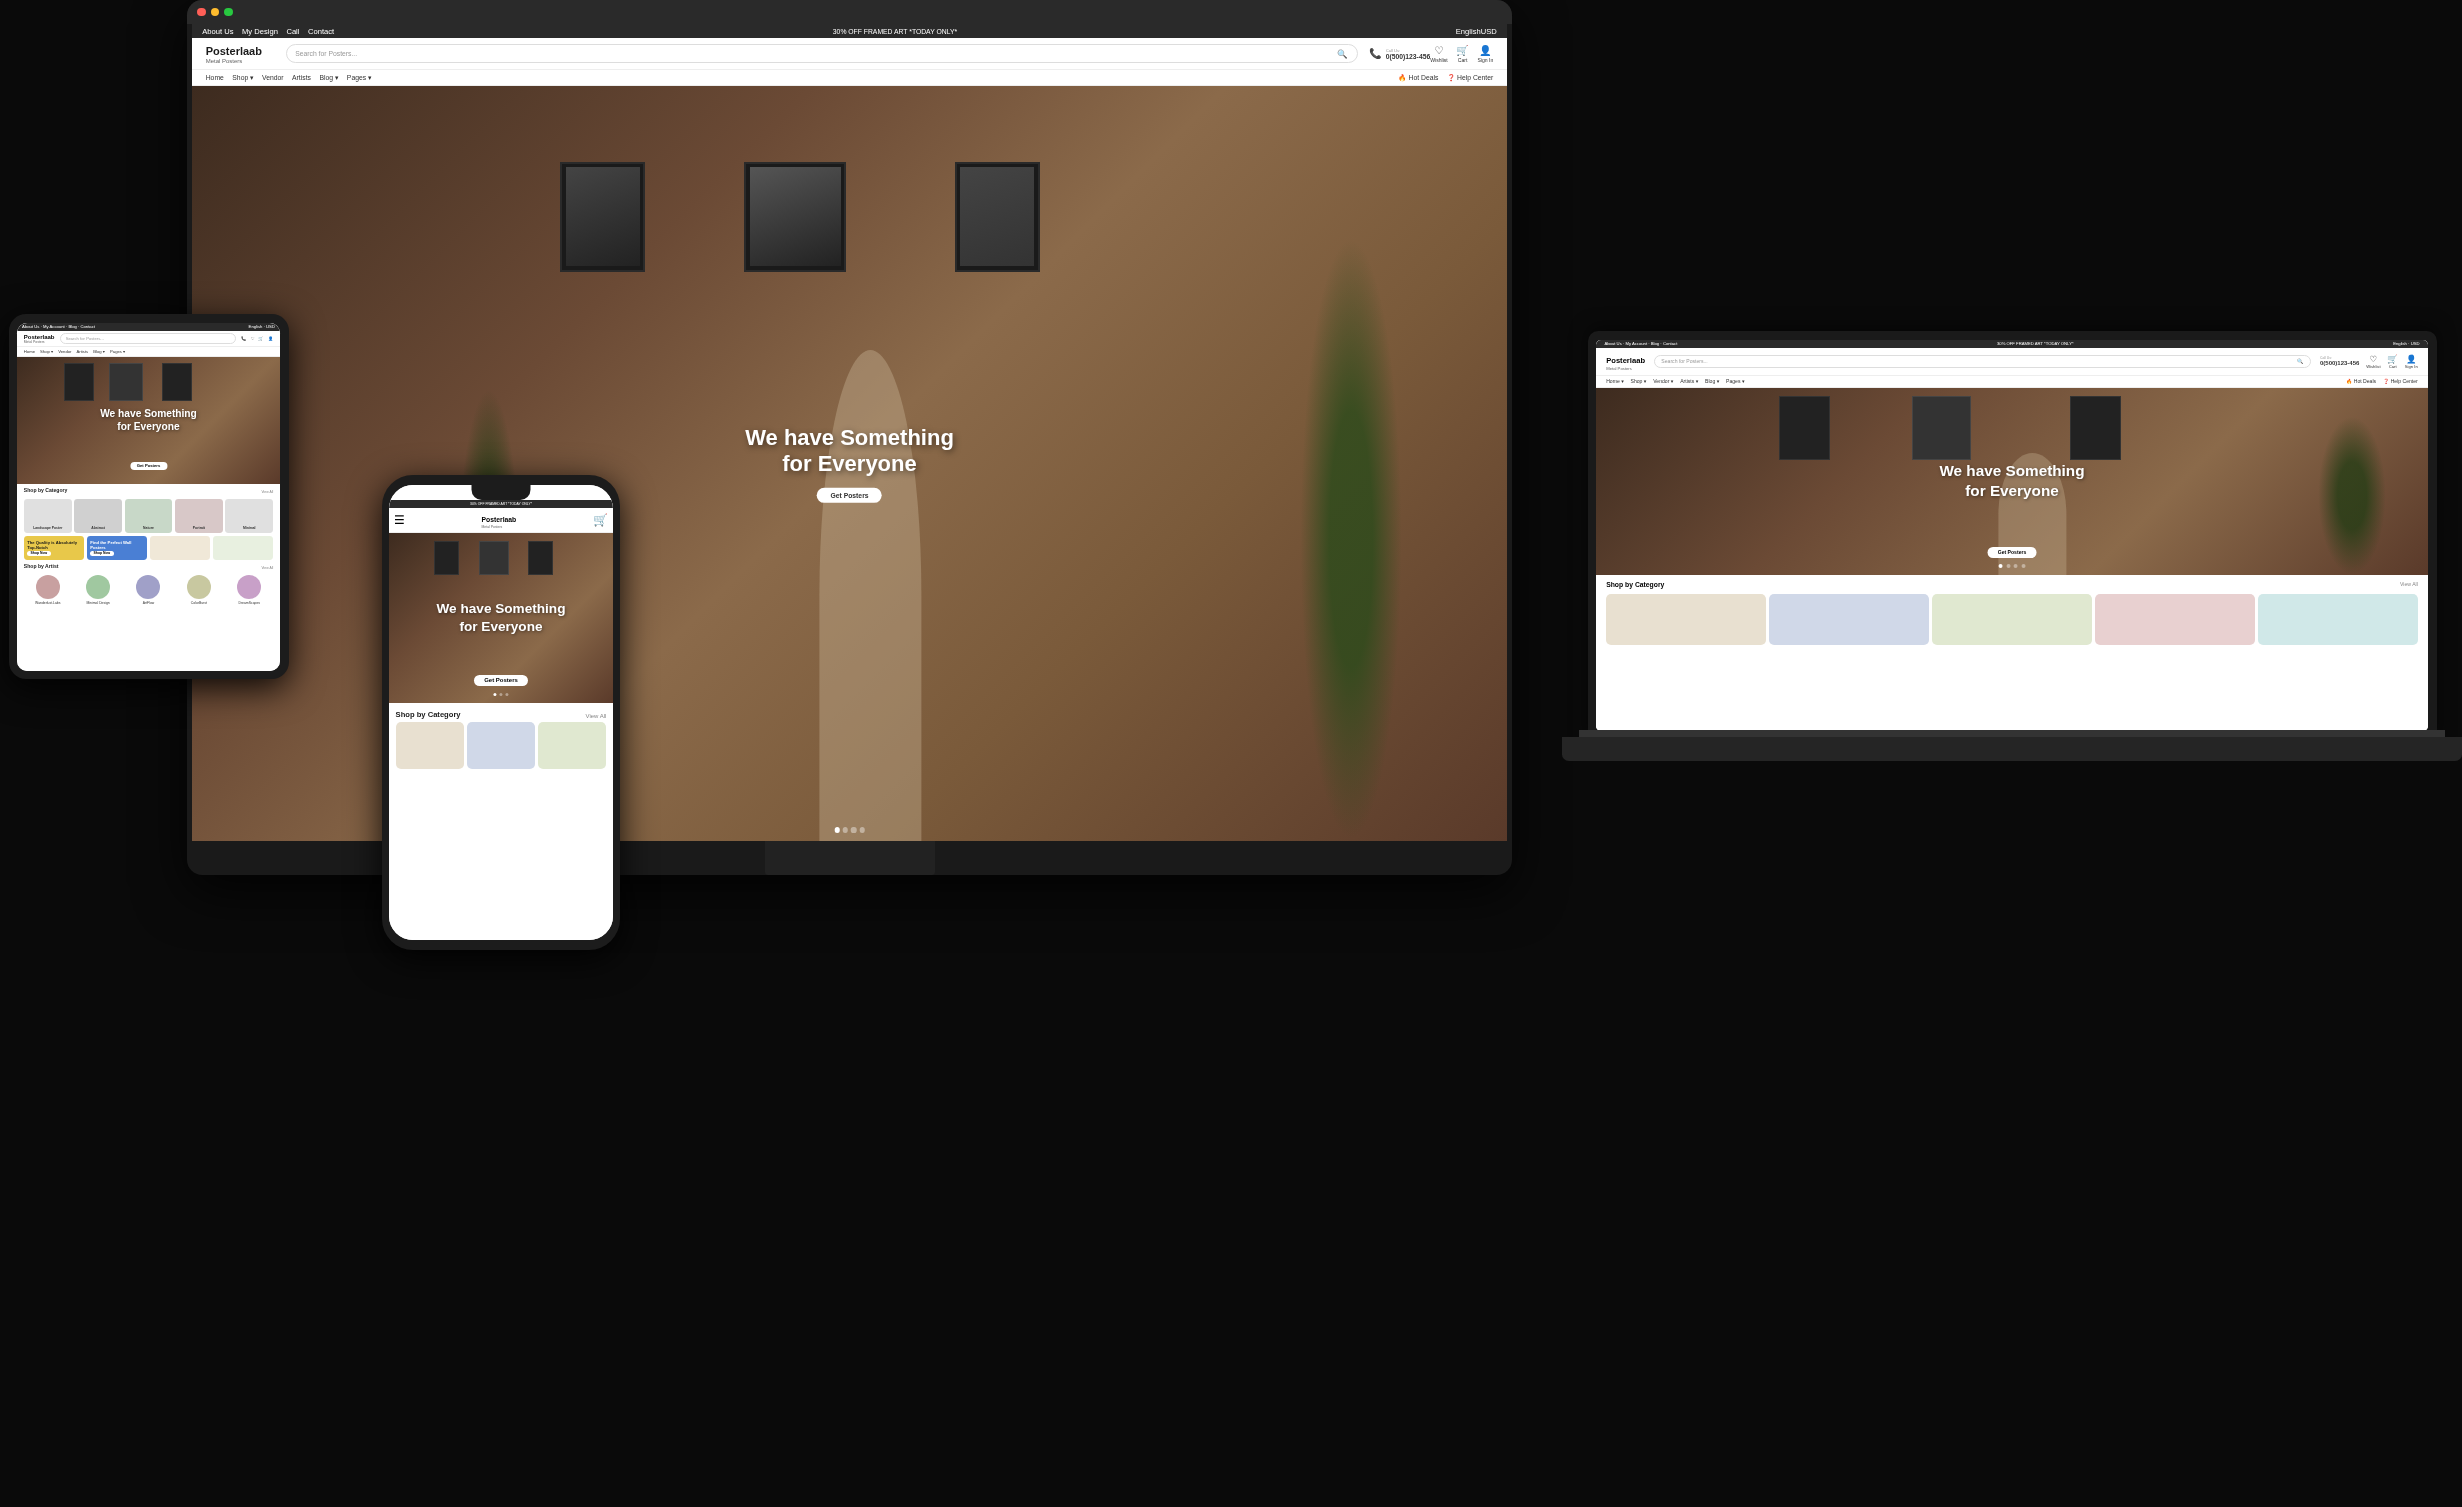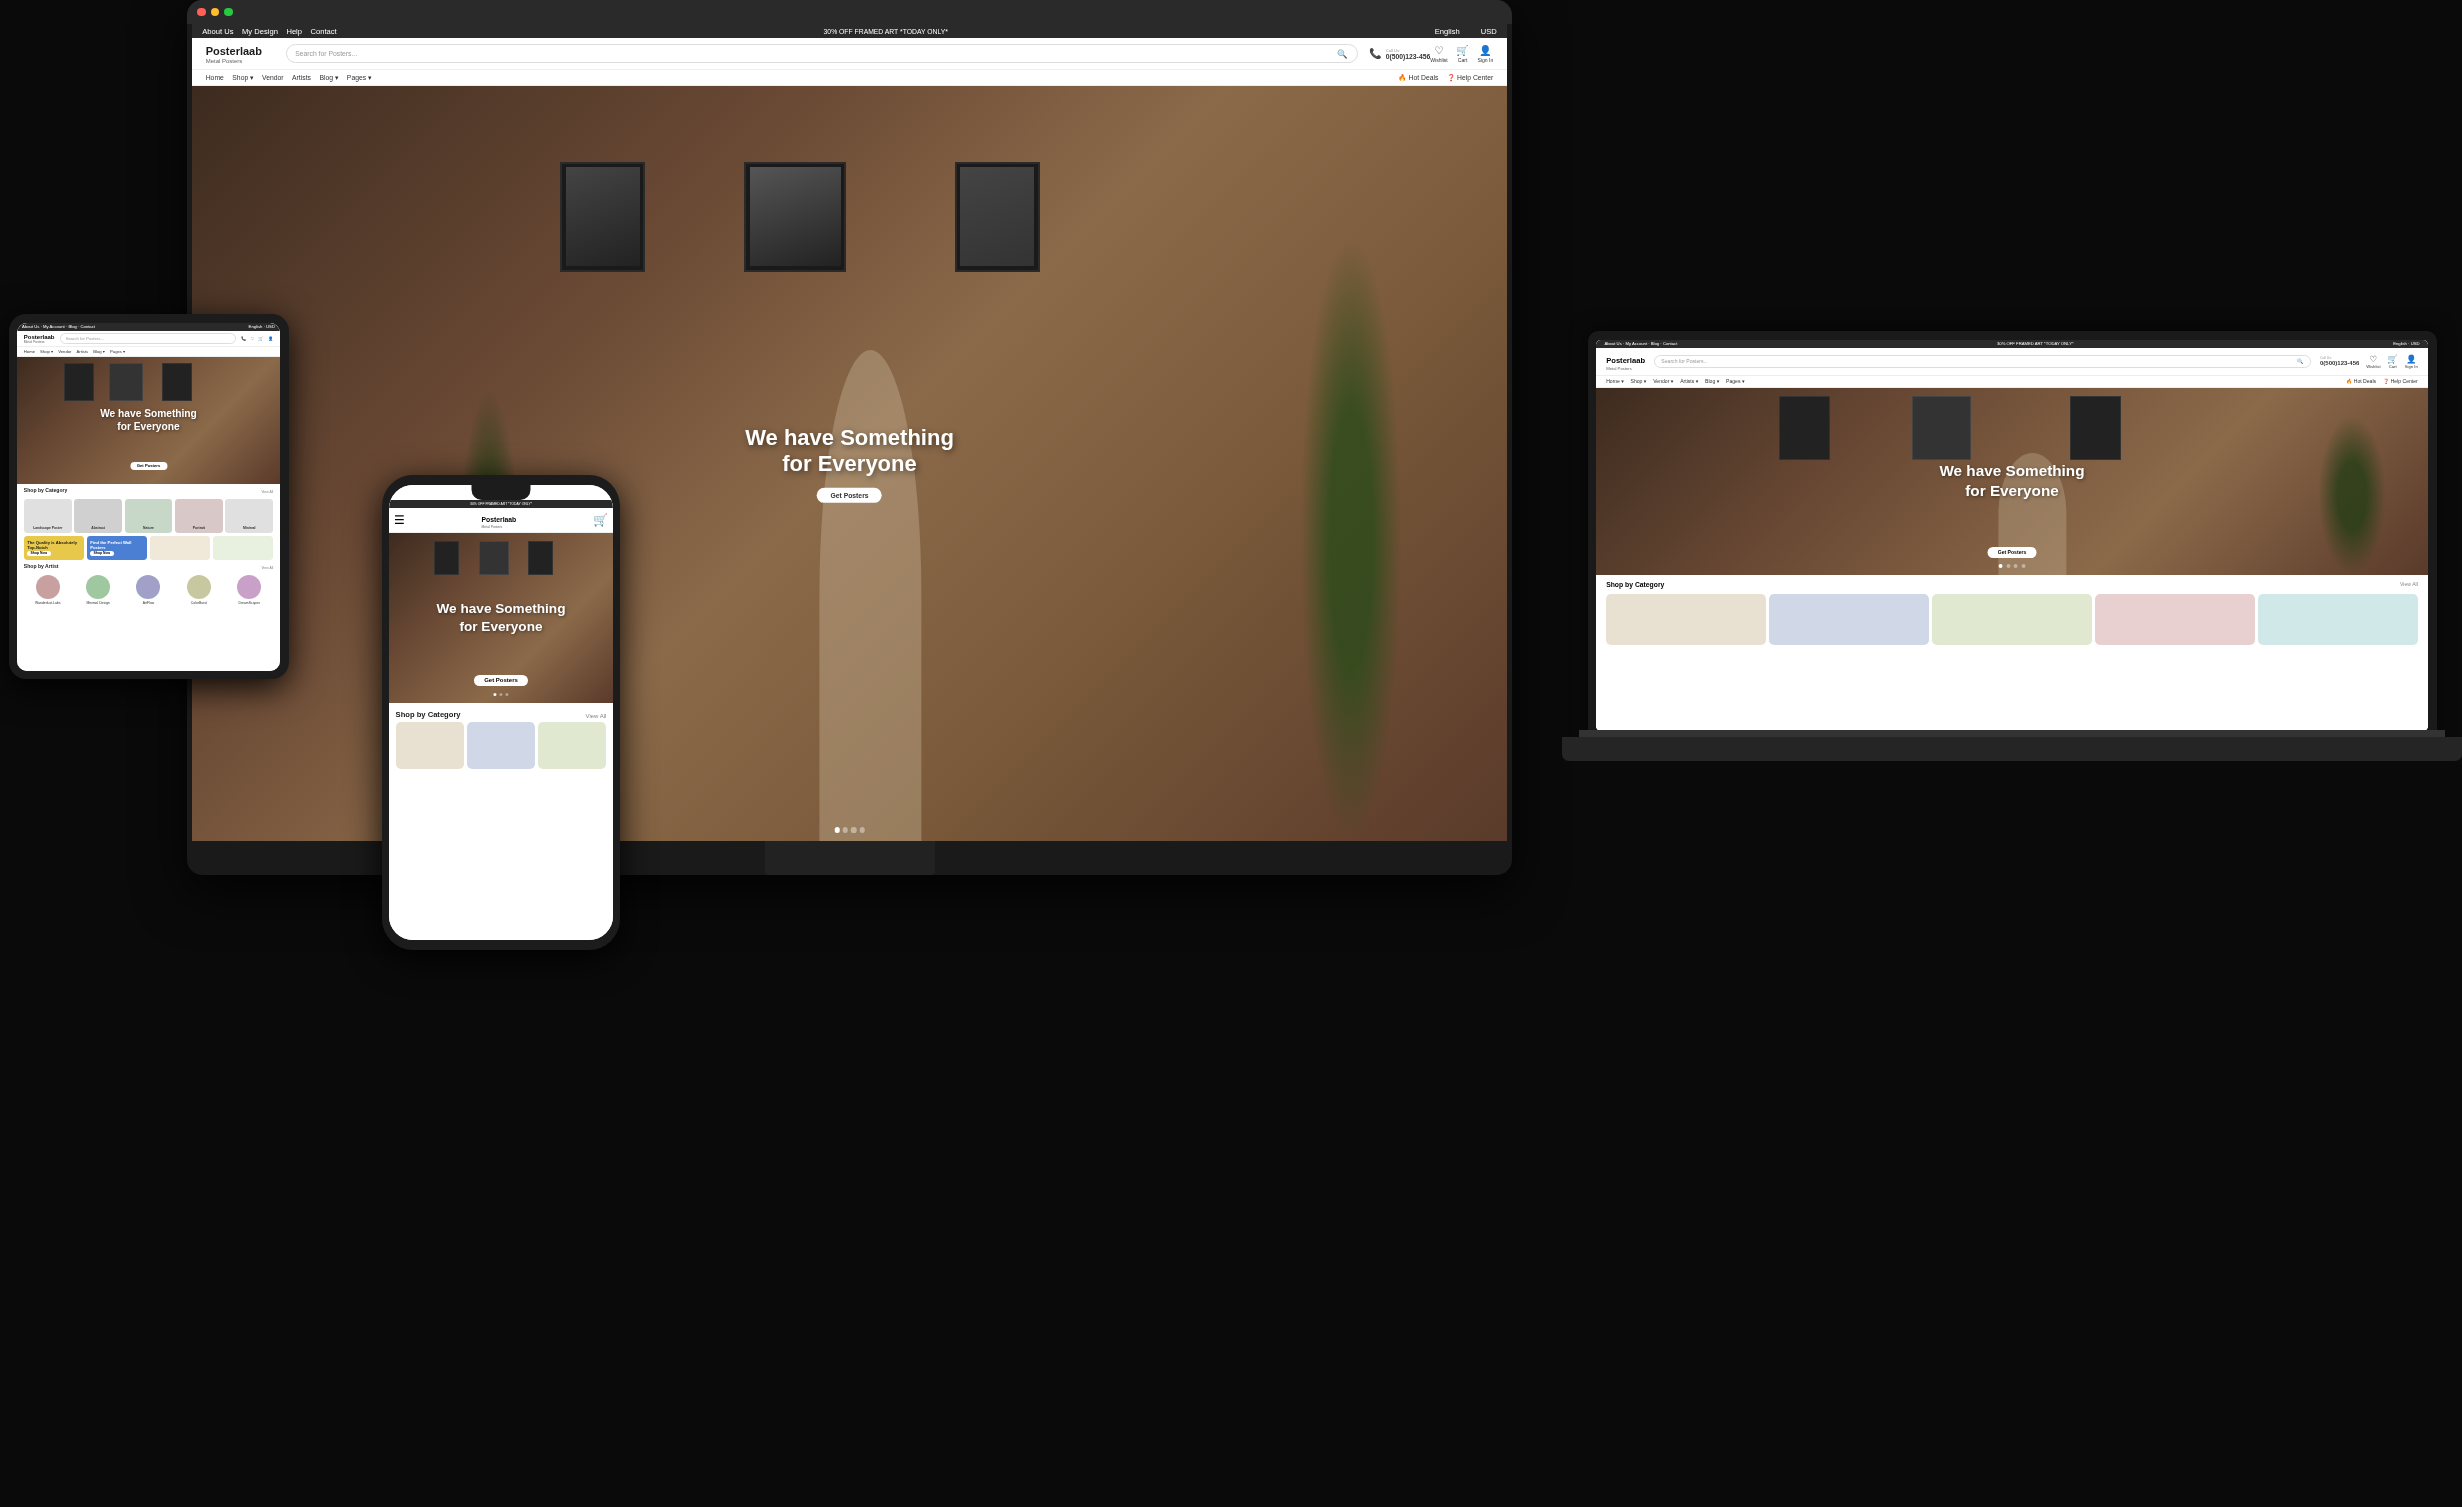--- a/index.html
+++ b/index.html
@@ -206,21 +206,21 @@
     .top-bar-left {
       display: flex;
       gap: 8.5px;
     }
     .top-bar-center {
       color: #fff;
       font-size: 6.8px;
     }
     .top-bar-right {
       display: flex;
-      gap: 21px;
+      gap: 0;
     }
 
     
     .header {
       background: #fff;
       padding: 5.1px 13.6px;
       display: flex;
       align-items: center;
       justify-content: space-between;
       border-bottom: 0.8px solid #eee;
@@ -872,21 +872,21 @@
       <div class="monitor-dot" style="background:#28c840"></div>
     </div>
     <div class="monitor-screen">
 
       <div class="site-wrapper">
 
         <div class="top-bar">
           <div class="top-bar-left">
             <span>About Us</span>
             <span>My Design</span>
-            <span>Help</span>
+            <span>Call</span>
             <span>Contact</span>
           </div>
           <div class="top-bar-center">30% OFF FRAMED ART *TODAY ONLY*</div>
           <div class="top-bar-right">
             <span>English</span>
             <span>USD</span>
           </div>
         </div>
 
         <div class="header">

